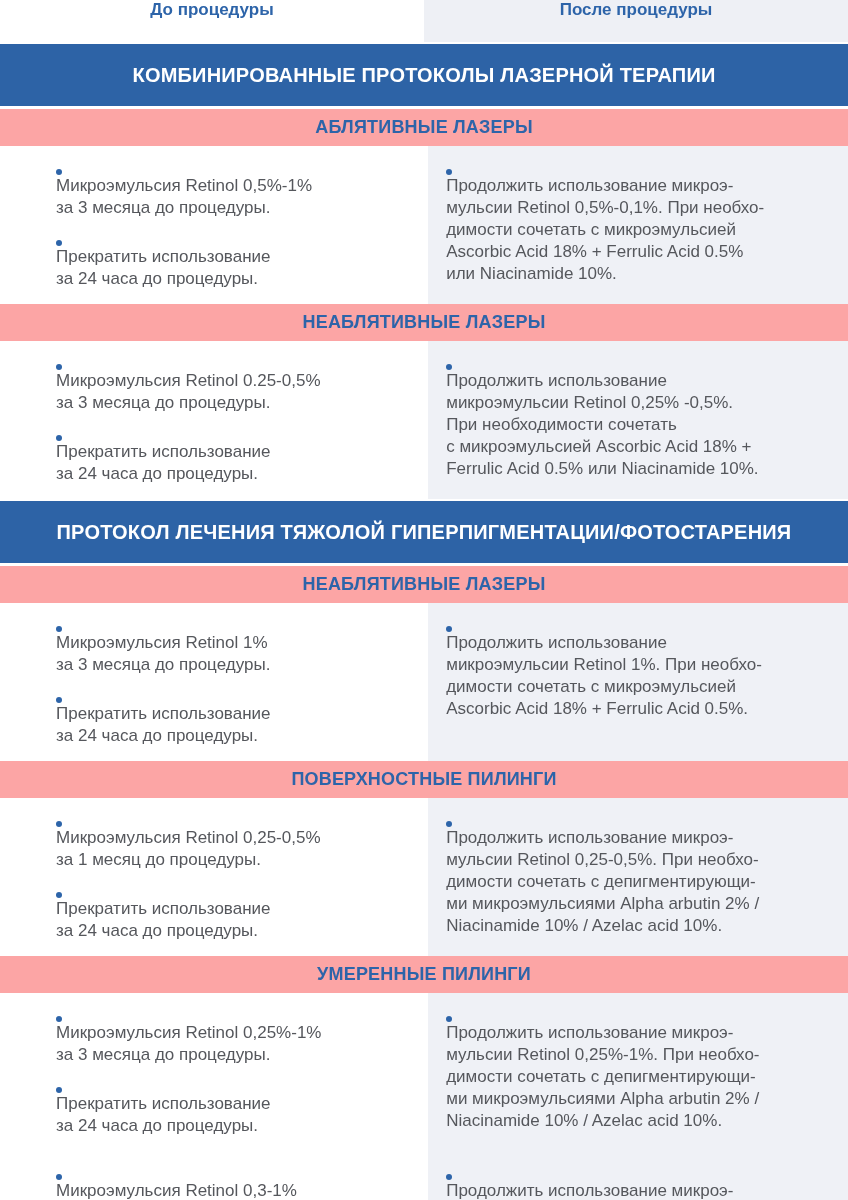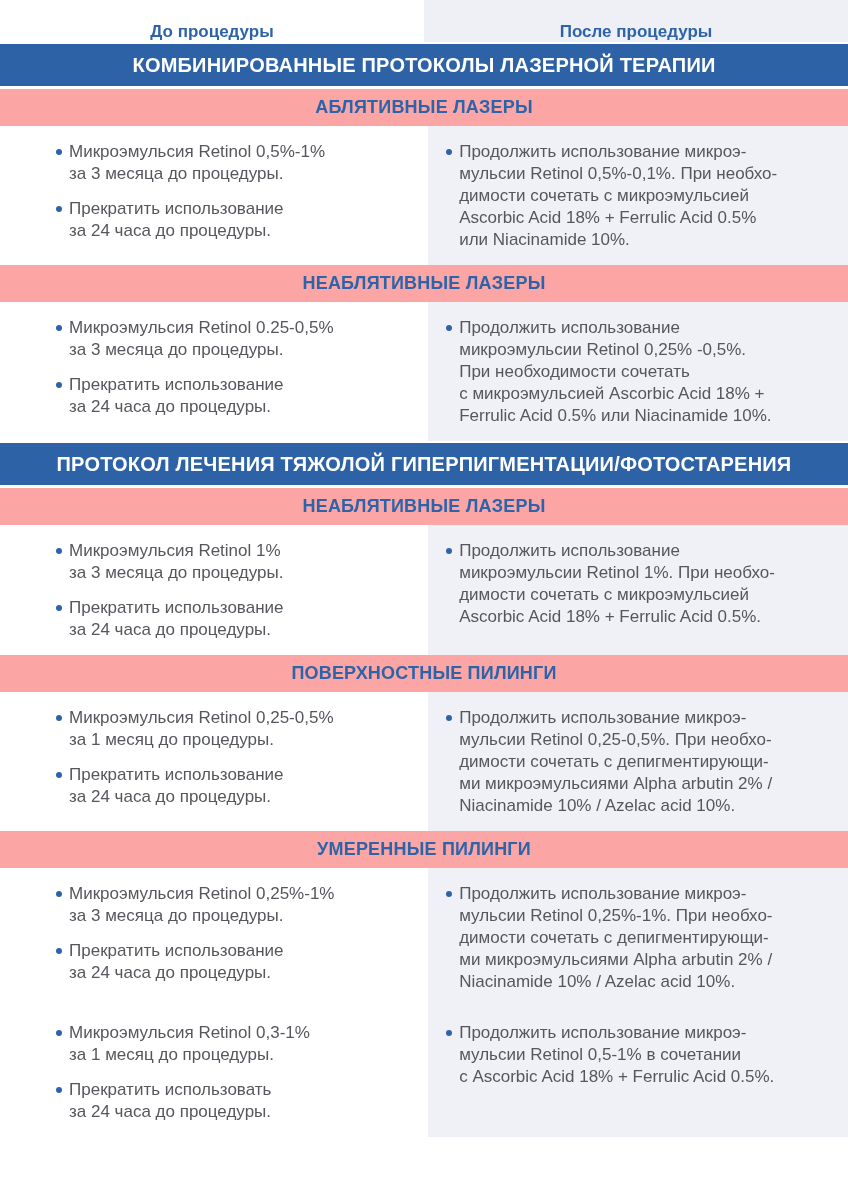--- a/index.html
+++ b/index.html
@@ -2,40 +2,40 @@
 <html><head>
 <meta charset="utf-8">
 <style>
   * { box-sizing: border-box; }
   html, body { margin: 0; padding: 0; background: #ffffff; }
   body { font-family: "Liberation Sans", sans-serif; }
   .page { width: 848px; min-height: 1200px; margin: 0; background: #ffffff; display: flex; flex-direction: column; }
 
   
   .col-header-row { display: flex; height: 42px; }
-  .col-header { flex: 1 1 50%; display: flex; align-items: flex-end; justify-content: center;
+  .col-header { flex: 1 1 50%; display: flex; align-items: flex-start; justify-content: center;
                 color: #2d64a9; font-weight: 700; font-size: 17px; }
   .col-header.right { background: #eef0f5; }
 
   
   .banner { background: #2d63a6; color: #ffffff; font-weight: 700; font-size: 20px;
-            text-align: center; padding: 9px 16px; margin: 2px 0 3px 0;
+            text-align: center; padding: 19px 16px; margin: 2px 0 3px 0;
             line-height: 1.2; letter-spacing: 0.2px; }
 
   
   .band { background: #fca5a5; color: #2d64a9; font-weight: 700; font-size: 18px;
           text-align: center; padding: 8px 10px; letter-spacing: 0.2px; }
 
   
   .content-row { display: flex; align-items: stretch; }
   .col { flex: 1 1 50%; }
   .col-before { background: #ffffff; padding: 15px 20px 14px 56px; }
   .col-after  { background: #eff1f6; padding: 15px 24px 14px 18px; margin-left: 8px; }
 
-  .bullet { display: flex; margin-bottom: 13px; }
+  .bullet { display: flex; margin-bottom: 13px; flex-direction: column; }
   .bullet:last-child { margin-bottom: 0; }
   .dot { width: 6px; height: 6px; border-radius: 50%; background: #2d64a9;
          margin: 8px 7px 0 0; flex: 0 0 auto; }
   .btext { color: #55575c; font-size: 17px; line-height: 22px; white-space: pre-line; }
 </style>
 </head>
 <body>
 
 <div class="page">
 

